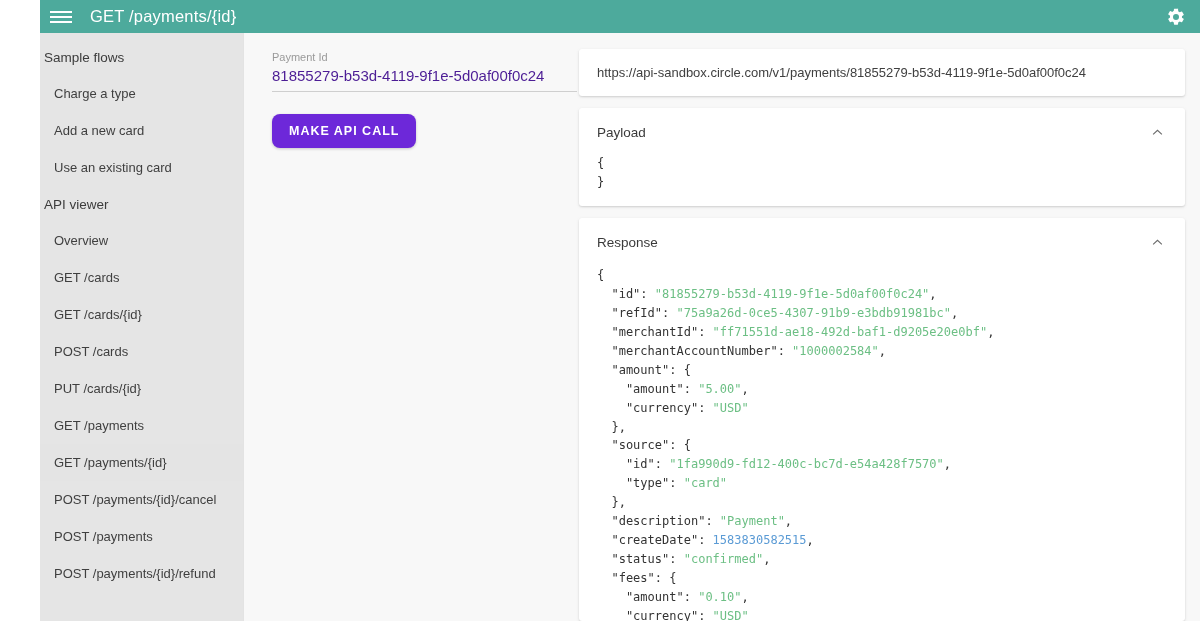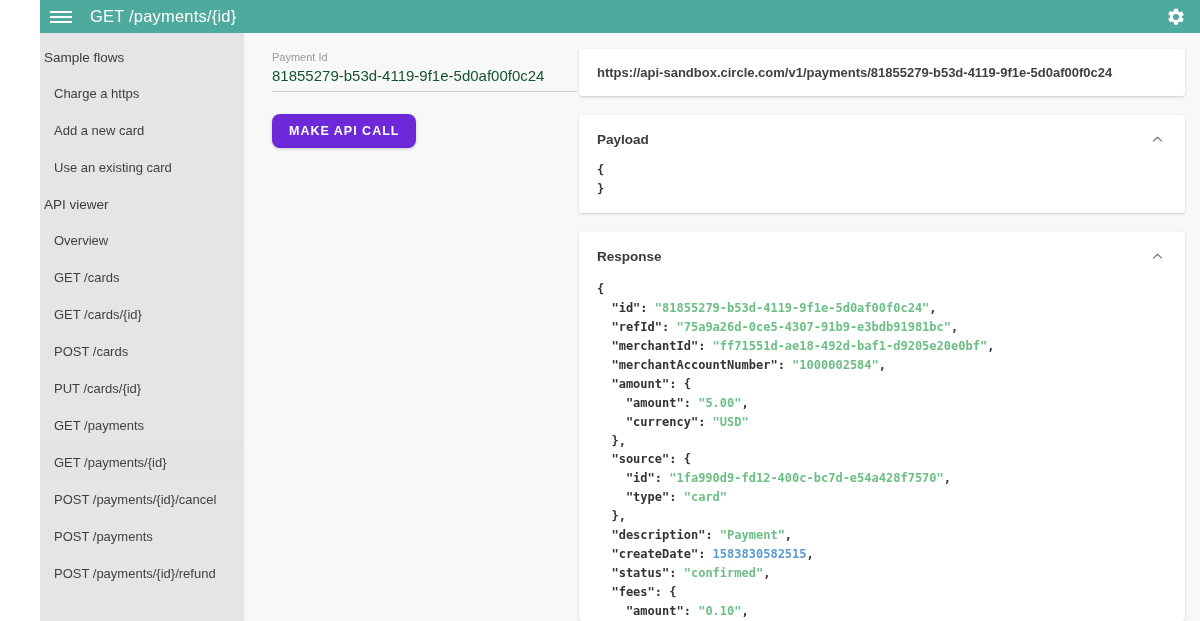--- a/index.html
+++ b/index.html
@@ -75,21 +75,21 @@
     margin-bottom: 4px;
   }
   .field-input {
     width: 305px;
     border: none;
     border-bottom: 1px solid #cfcfcf;
     outline: none;
     background: transparent;
     font-family: "Liberation Sans", sans-serif;
     font-size: 15px;
-    color: #14532d;
+    color: #4c1d95;
     padding: 0 0 7px 0;
   }
   .api-btn {
     margin-top: 22px;
     background: #6d28d9;
     color: #ffffff;
     border: none;
     border-radius: 8px;
     font-family: "Liberation Sans", sans-serif;
     font-size: 12.5px;
@@ -97,21 +97,21 @@
     letter-spacing: 1px;
     padding: 10px 17px;
     cursor: pointer;
     box-shadow: 0 1px 3px rgba(0,0,0,.20);
   }
 
   
   .panel-col {
     flex: 1 1 auto; min-width: 0;
     padding: 16px 15px 0 0;
-    display: flex; flex-direction: column; gap: 19px; font-weight: bold;
+    display: flex; flex-direction: column; gap: 12px;
   }
   .card {
     background: #ffffff;
     border-radius: 3px;
     box-shadow: 0 1px 2px rgba(0,0,0,.13), 0 1px 4px rgba(0,0,0,.06);
   }
   .url-card { padding: 16px 18px; }
   .url-text {
     font-size: 13px;
     color: #404040;
@@ -155,21 +155,21 @@
     <svg class="gear-icon" viewBox="0 0 24 24">
       <path fill="#ffffff" d="M19.14,12.94a7.07,7.07,0,0,0,.05-.94,7.07,7.07,0,0,0-.05-.94l2.03-1.58a.49.49,0,0,0,.12-.61l-1.92-3.32a.48.48,0,0,0-.59-.22l-2.39,.96a7.02,7.02,0,0,0-1.62-.94l-.36-2.54A.47.47,0,0,0,13.93,2H10.07a.47.47,0,0,0-.47.4L9.24,4.94a7.29,7.29,0,0,0-1.62.94l-2.39-.96a.47.47,0,0,0-.59.22L2.72,8.46a.47.47,0,0,0,.12.61l2.03,1.58a7.62,7.62,0,0,0,0,1.88L2.84,14.11a.47.47,0,0,0-.12.61l1.92,3.32a.48.48,0,0,0,.59.22l2.39-.96a7.02,7.02,0,0,0,1.62.94l.36,2.54a.47.47,0,0,0,.47.4h3.86a.47.47,0,0,0,.47-.4l.36-2.54a6.86,6.86,0,0,0,1.62-.94l2.39.96a.47.47,0,0,0,.59-.22l1.92-3.32a.47.47,0,0,0-.12-.61ZM12,15.6A3.6,3.6,0,1,1,15.6,12,3.61,3.61,0,0,1,12,15.6Z"></path>
     </svg>
   </div>
 
   <div class="body-wrap">
 
     <nav class="sidebar">
       <div>
         <div class="nav-section">Sample flows</div>
-        <div class="nav-item">Charge a https</div>
+        <div class="nav-item">Charge a type</div>
         <div class="nav-item">Add a new card</div>
         <div class="nav-item">Use an existing card</div>
       </div>
       <div>
         <div class="nav-section">API viewer</div>
         <div class="nav-item">Overview</div>
         <div class="nav-item">GET /cards</div>
         <div class="nav-item">GET /cards/{id}</div>
         <div class="nav-item">POST /cards</div>
         <div class="nav-item">PUT /cards/{id}</div>

